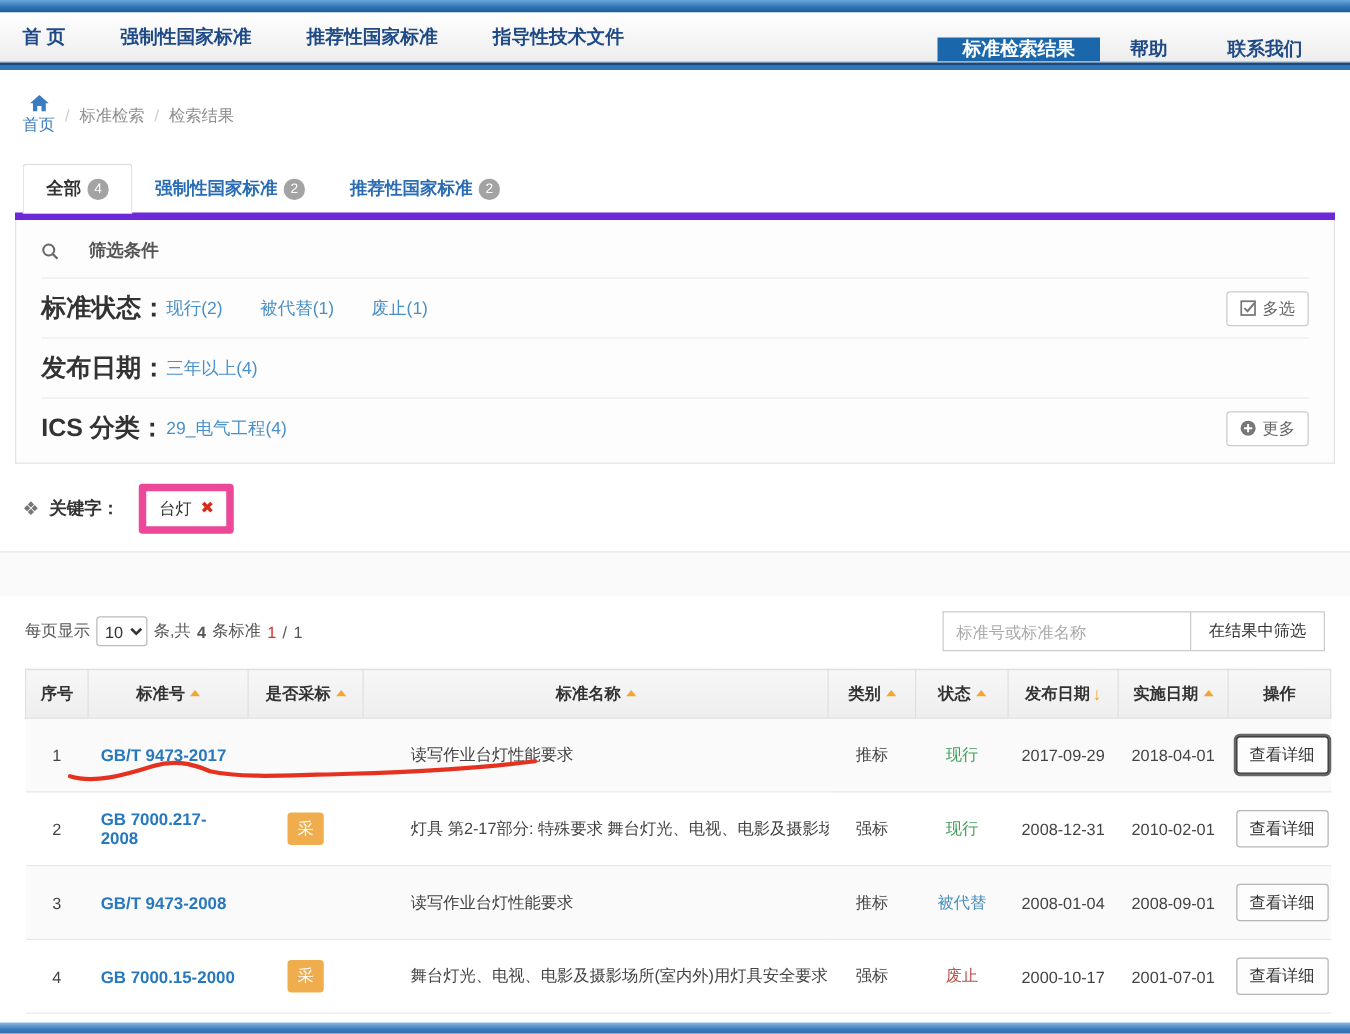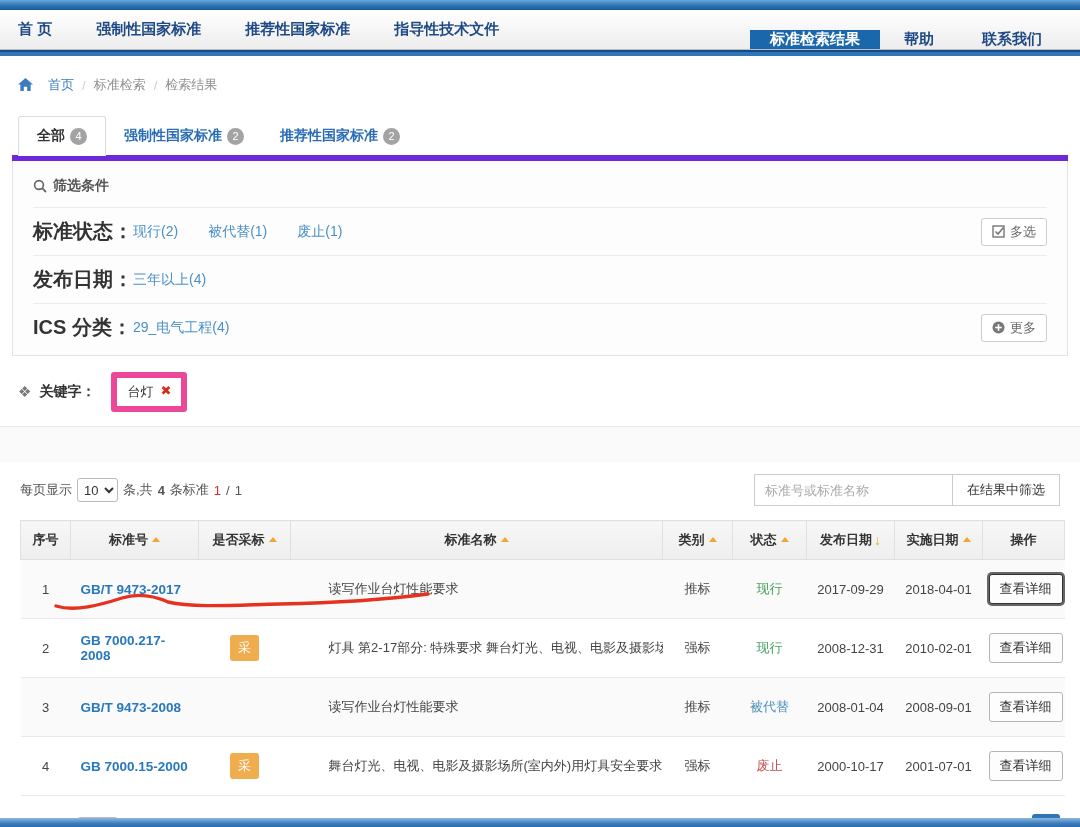--- a/index.html
+++ b/index.html
@@ -13,33 +13,33 @@
   .navbar { height:40px; background:linear-gradient(#ffffff,#ededed); display:flex; align-items:stretch; padding:0 14px 0 18px; border-bottom:1px solid #b8bec6; }
   .nav-left { display:flex; align-items:center; gap:44px;justify-content:center; }
   .nav-item { font-size:15px; font-weight:bold; color:#1f4a85; cursor:pointer; white-space:nowrap; }
   .nav-right { margin-left:auto; display:flex; align-items:flex-end; gap:0; }
   .nav-active { background:#1a67ac; color:#fff; font-size:15px; font-weight:bold; display:flex; align-items:center; padding:0 20px; }
   .nav-right .nav-item { display:flex; align-items:center; padding:0 24px; }
   .nav-underline { height:6px; background:linear-gradient(180deg,#174a80 0%,#174a80 35%,#2f76b6 35%,#2f76b6 100%); }
 
   
   .breadcrumb { padding:20px 0 10px 18px; font-size:13px; color:#999; display:flex; align-items:center; gap:8px; }
-  .crumb-home { color:#3a7cbf; display:flex; align-items:center; gap:15px; }
+  .crumb-home { color:#3a7cbf; display:flex; align-items:center; gap:1px;flex-direction:column; }
   .crumb-sep { color:#ccc; }
   .crumb-muted { color:#8f8f8f; }
 
   
   .tabs-wrap { margin:12px 12px 0 12px; border-bottom:6px solid #6d28d9; display:flex; align-items:flex-end; padding-left:6px; }
   .tab { padding:10px 18px; font-size:14px; font-weight:bold; color:#2a6db5; cursor:pointer; display:flex; align-items:center; gap:5px; }
   .tab.active { background:#fff; border:1px solid #ddd; border-bottom:1px solid #fff; margin-bottom:-1px; border-radius:3px 3px 0 0; color:#333; }
   .tab-badge { width:17px; height:17px; border-radius:50%; background:#a3a3a3; color:#fff; font-size:11px; font-weight:normal; display:inline-flex; align-items:center; justify-content:center; }
 
   
   .filter-panel { margin:0 12px; border:1px solid #e3e3e3; border-top:none; background:#fdfdfd; padding-bottom:4px; }
-  .filter-title { padding:16px 20px 12px 20px; font-size:14px; font-weight:bold; color:#555; display:flex; align-items:center; gap:6px; }
+  .filter-title { padding:16px 20px 12px 20px; font-size:14px; font-weight:bold; color:#555; display:flex; align-items:center; gap:24px; }
   .filter-row { display:flex; align-items:center; min-height:48px; margin:0 20px; border-top:1px solid #ececec; }
   .filter-label { width:100px; font-size:20px; font-weight:bold; color:#333; }
   .filter-link { font-size:14px; color:#4a90c8; margin-right:30px; cursor:pointer; text-decoration:none; }
   .filter-action { margin-left:auto; border:1px solid #ccc; border-radius:3px; background:#fff; color:#666; font-size:13px; padding:4px 10px; display:flex; align-items:center; gap:5px; cursor:pointer; }
 
   
   .keyword-row { margin:16px 12px 0 18px; display:flex; align-items:center; gap:8px; }
   .keyword-icon { color:#777; font-size:15px; }
   .keyword-label { font-size:14px; font-weight:bold; color:#333; }
   .keyword-tag { margin-left:8px; border:6px solid #ec4899; border-radius:3px; background:#fff; padding:5px 10px; font-size:13px; color:#333; display:flex; align-items:flex-start; gap:7px; }

